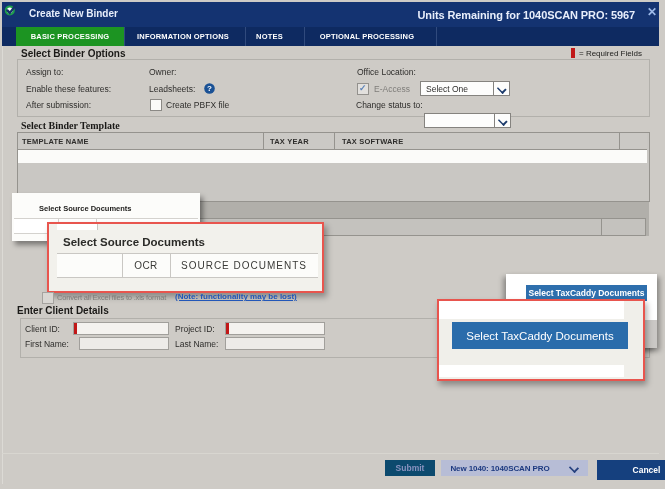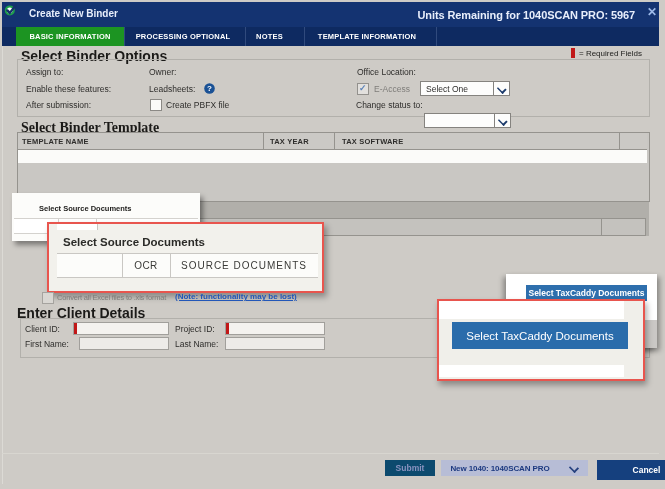--- a/index.html
+++ b/index.html
@@ -8,21 +8,21 @@
   .abs{position:absolute;}
   #sl{left:2px;top:27px;width:1px;height:457px;background:#dcdad5;}
   
   #title{left:2px;top:2px;width:657px;height:25px;background:#143371;}
   .ttxt{color:#e8eefb;font-size:10px;font-weight:700;}
   
   #tabs{left:2px;top:27px;width:657px;height:19px;background:#0e2a61;}
   .tab{position:absolute;top:0;height:19px;color:#fff;font-size:7.5px;font-weight:700;
        letter-spacing:.2px;display:flex;align-items:center;justify-content:center;}
   .lbl{font-size:8.5px;color:#2e2d2b;}
-  .bold{font-weight:700;color:#1b1a18;font-size:14px;}
+  .bold{font-weight:700;color:#1b1a18;font-size:10px;}
   .gb{border:1px solid #b2b0ab;}
   .dd{background:#fdfdfc;border:1px solid #85837f;height:13px;margin-top:16px;}
   .dd .ar{position:absolute;right:0;top:0;width:15px;height:13px;border-left:1px solid #85837f;
           display:flex;align-items:center;justify-content:center;}
   .chev{width:7px;height:7px;position:relative;}
   .chev:before{content:"";position:absolute;left:0;top:0px;width:5.5px;height:5.5px;
        border-right:2.1px solid #1b3a6b;border-bottom:2.1px solid #1b3a6b;transform:rotate(45deg) scale(1,.72);}
   .cb{width:10px;height:10px;background:#fbfaf8;border:1px solid #8b8985;}
   .in{background:#f4f2ef;border:1px solid #a19f9b;height:11px;}
   .red{background:#c11818;}
@@ -36,24 +36,24 @@
   <div class="abs" id="sl"></div>
   <svg class="abs" style="left:4px;top:4px" width="18" height="16" viewBox="0 0 18 16">
     <circle cx="5.8" cy="6.4" r="3.9" fill="#ffffff" stroke="#1fa14b" stroke-width="2.2"></circle>
     <path d="M3.4 6.4 L5.8 8.9 L11.6 1.4" stroke="#17316b" stroke-width="2.3" fill="none" stroke-linecap="round"></path>
   </svg>
   <div class="abs ttxt" style="left:29px;top:8px;">Create New Binder</div>
   <div class="abs ttxt" style="left:0;top:9px;width:635px;text-align:right;font-size:11px;letter-spacing:-.1px;">Units Remaining for 1040SCAN PRO: 5967</div>
   <div class="abs" style="left:647px;top:5px;color:#9db9e8;font-size:12px;font-weight:700;">✕</div>
 
   <div class="abs" id="tabs"></div>
-  <div class="tab abs" style="left:16px;top:27px;width:108px;background:#1c9422;">BASIC INFORMATION</div>
-  <div class="tab abs" style="left:124px;top:27px;width:122px;padding-right:4px;box-sizing:border-box;border-left:1px solid rgba(150,170,210,.25);border-right:1px solid rgba(150,170,210,.25);">PROCESSING OPTIONAL</div>
+  <div class="tab abs" style="left:16px;top:27px;width:108px;background:#1c9422;">BASIC PROCESSING</div>
+  <div class="tab abs" style="left:124px;top:27px;width:122px;padding-right:4px;box-sizing:border-box;border-left:1px solid rgba(150,170,210,.25);border-right:1px solid rgba(150,170,210,.25);">INFORMATION OPTIONS</div>
   <div class="tab abs" style="left:246px;top:27px;width:58px;padding-right:11px;box-sizing:border-box;">NOTES</div>
-  <div class="tab abs" style="left:304px;top:27px;width:133px;padding-right:7px;box-sizing:border-box;border-left:1px solid rgba(150,170,210,.25);border-right:1px solid rgba(150,170,210,.25);">TEMPLATE INFORMATION</div>
+  <div class="tab abs" style="left:304px;top:27px;width:133px;padding-right:7px;box-sizing:border-box;border-left:1px solid rgba(150,170,210,.25);border-right:1px solid rgba(150,170,210,.25);">OPTIONAL PROCESSING</div>
 
   <div class="abs red" style="left:571px;top:48px;width:4px;height:10px;"></div>
   <div class="abs lbl" style="left:579px;top:49px;font-size:8px;color:#1c1c1a;">= Required Fields</div>
 
   <div class="abs bold" style="left:21px;top:48px;">Select Binder Options</div>
   <div class="abs gb" style="left:17px;top:59px;width:631px;height:56px;"></div>
   <div class="abs lbl" style="left:26px;top:67px;">Assign to:</div>
   <div class="abs lbl" style="left:149px;top:67px;">Owner:</div>
   <div class="abs lbl" style="left:357px;top:67px;">Office Location:</div>
   <div class="abs dd" style="left:420px;top:65px;width:88px;">

